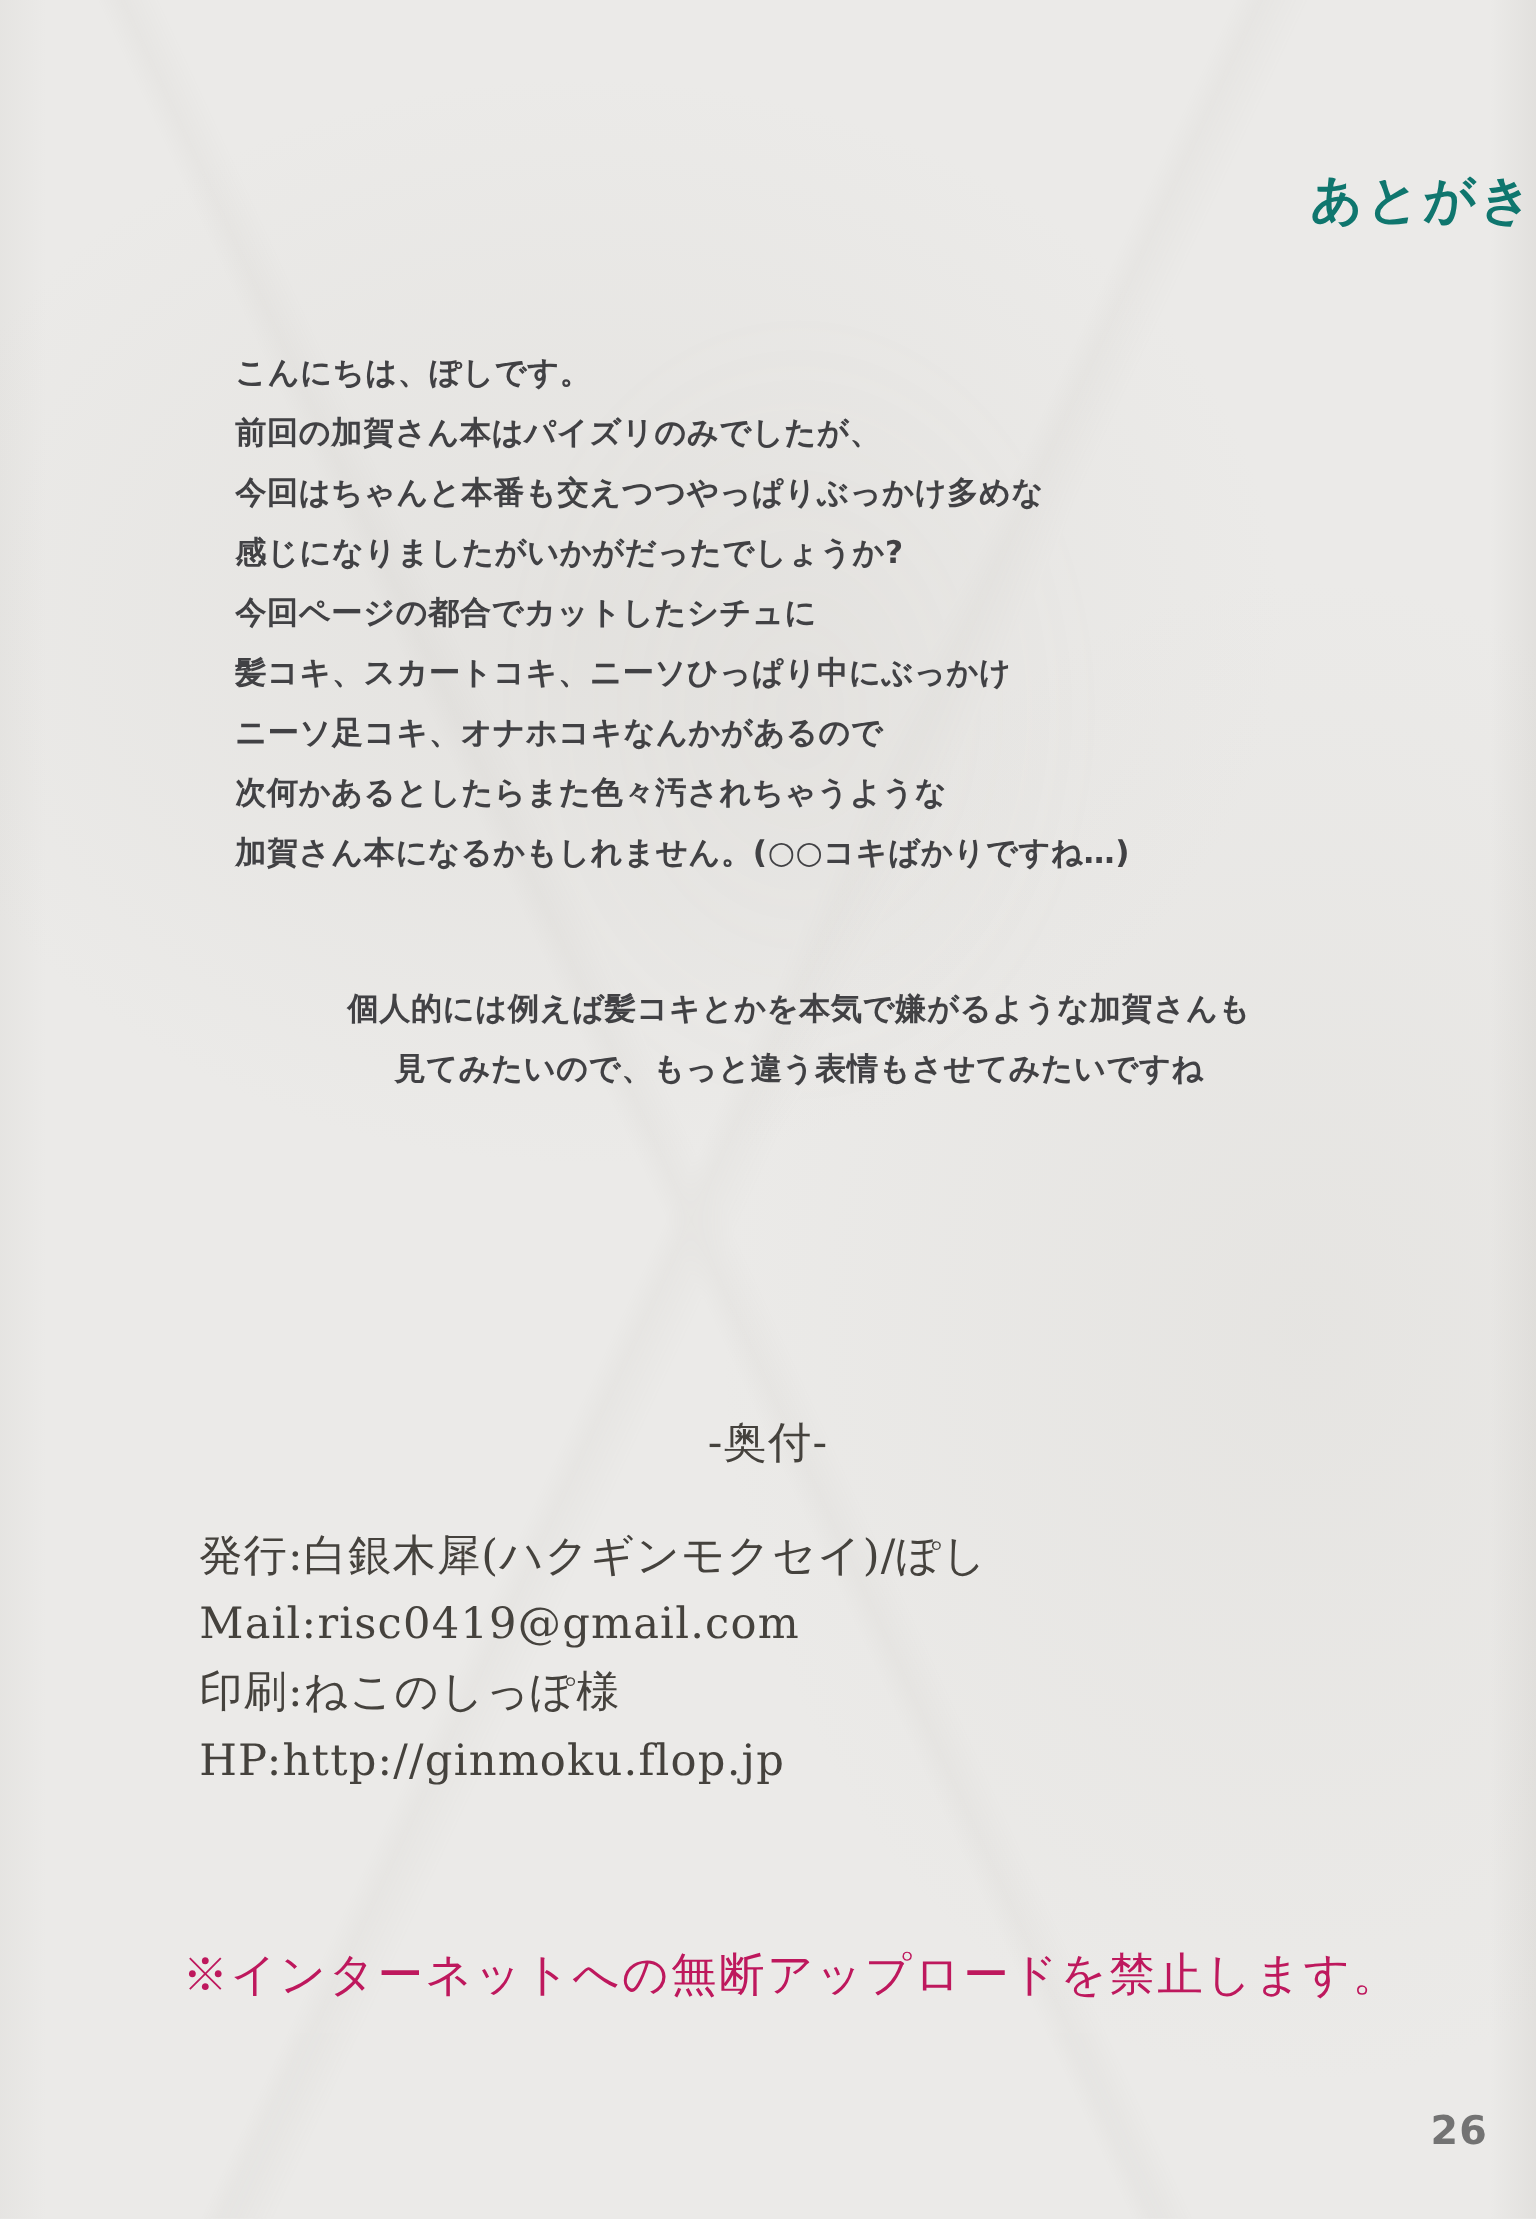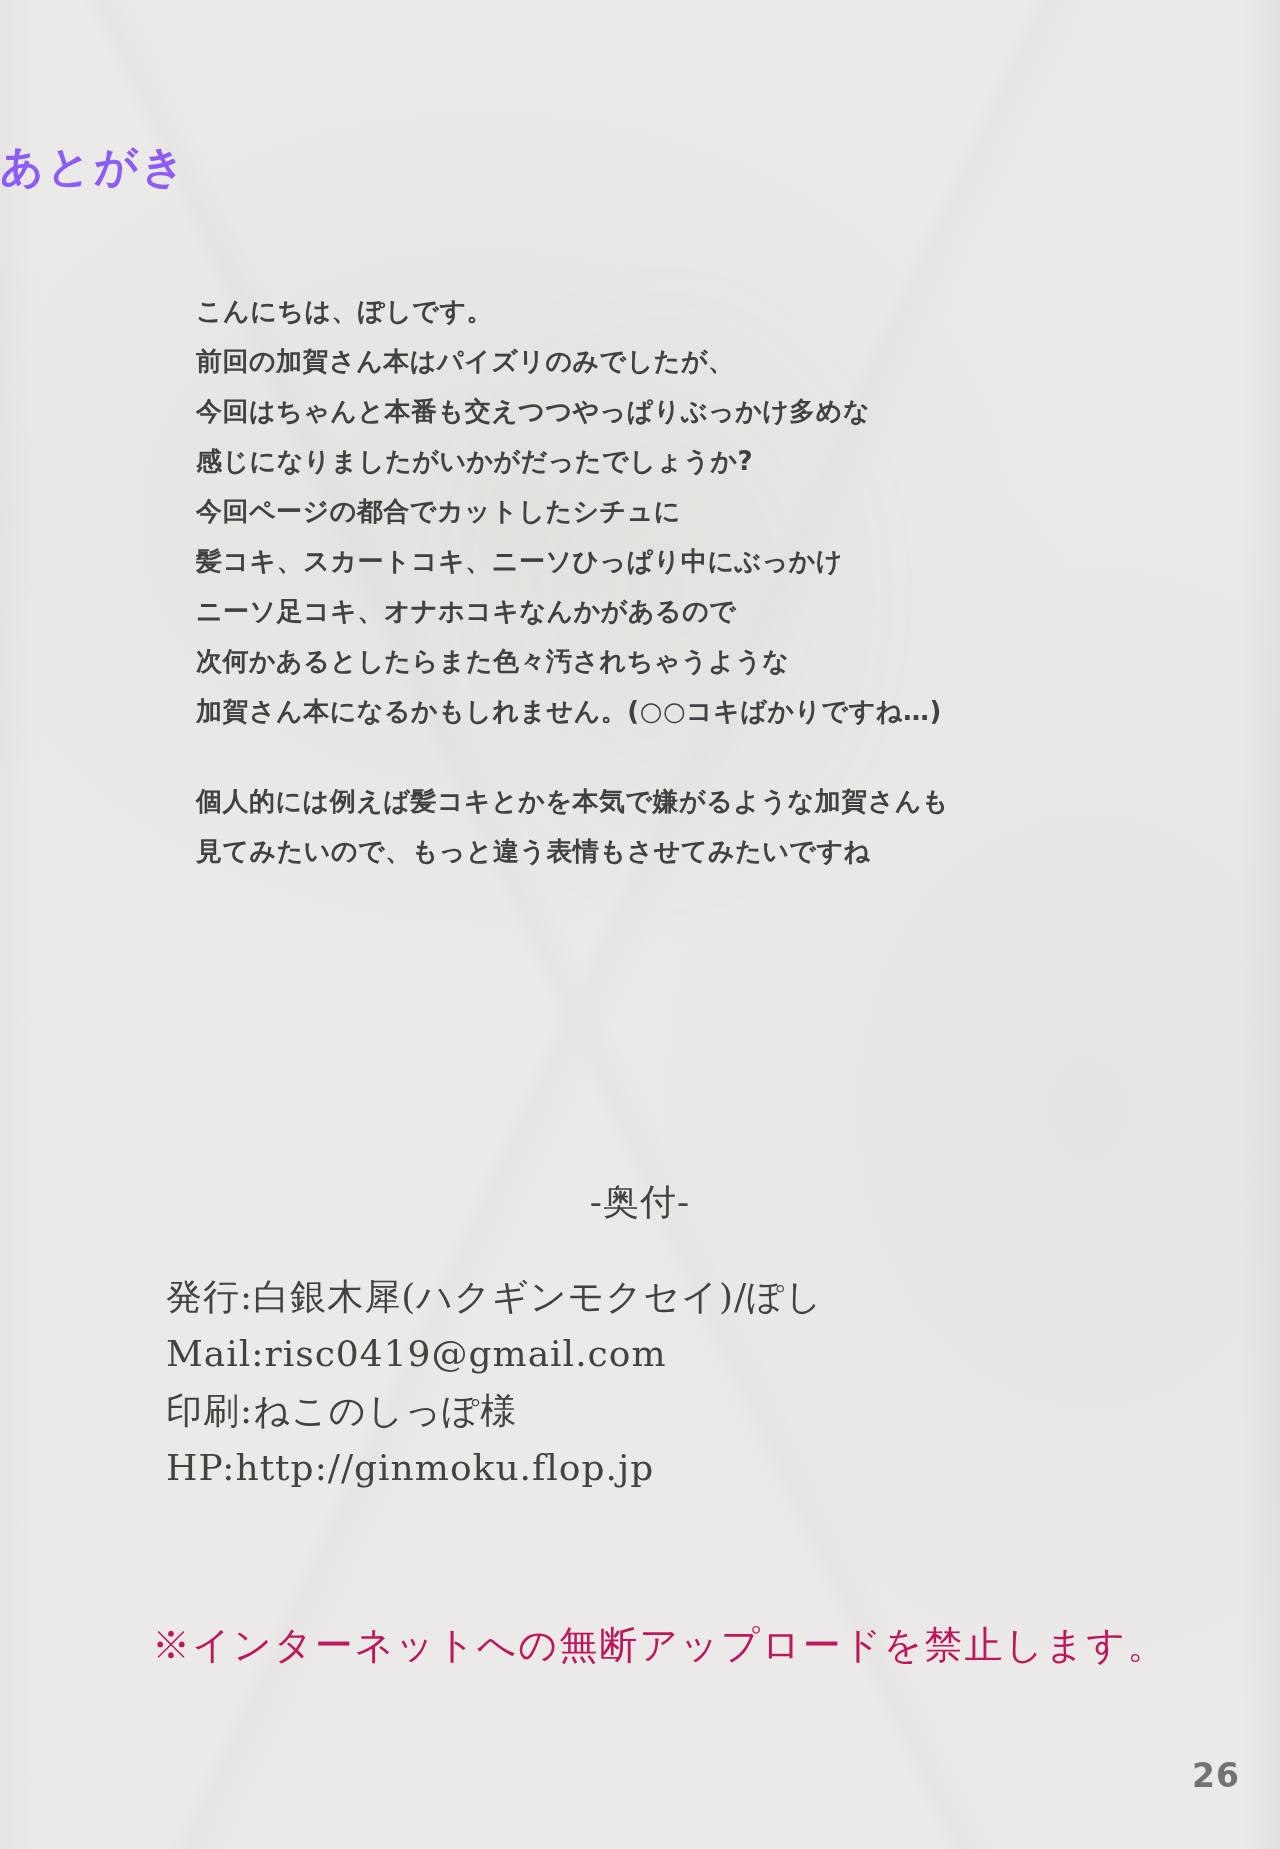--- a/index.html
+++ b/index.html
@@ -21,33 +21,33 @@
   
   .ghost{
     position:absolute;inset:0;opacity:0.05;pointer-events:none;
     background:
       linear-gradient(115deg, transparent 48%, #9a948c 49%, transparent 51%),
       linear-gradient(65deg, transparent 44%, #9a948c 45%, transparent 46.5%),
       radial-gradient(ellipse 380px 500px at 52% 32%, #b8b2a8, transparent 70%);
   }
   .title{
     position:absolute;top:138px;left:0;width:100%;
-    text-align:left;
+    text-align:right;
     font-size:43px;font-weight:700;
-    color:#8b5cf6;
+    color:#0f766e;
     letter-spacing:3px;
   }
   .afterword{
     position:absolute;top:286px;left:196px;width:940px;
     font-size:26px;font-weight:600;
     color:#414144;
     letter-spacing:0.5px;
   }
   .afterword .line{height:50px;line-height:50px;white-space:nowrap;}
-  .afterword .para2{margin-top:40px;}
+  .afterword .para2{margin-top:80px;text-align:center;}
   .colophon-heading{
     position:absolute;top:1178px;left:0;width:100%;
     text-align:center;
     font-family:"DejaVu Serif",serif;
     font-size:36px;font-weight:400;
     color:#45423d;
     letter-spacing:1px;
   }
   .colophon{
     position:absolute;top:1268px;left:166px;width:980px;

